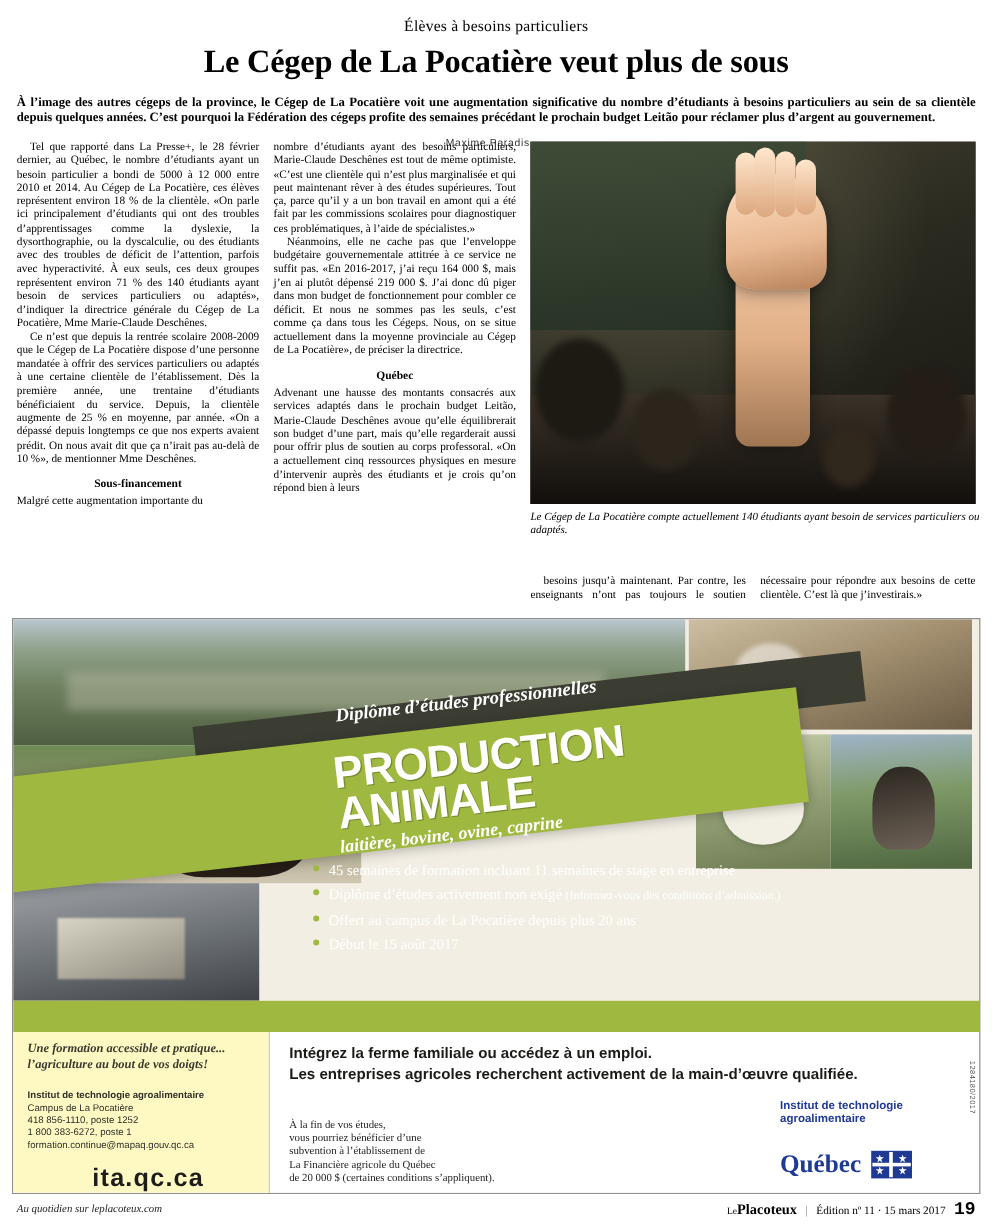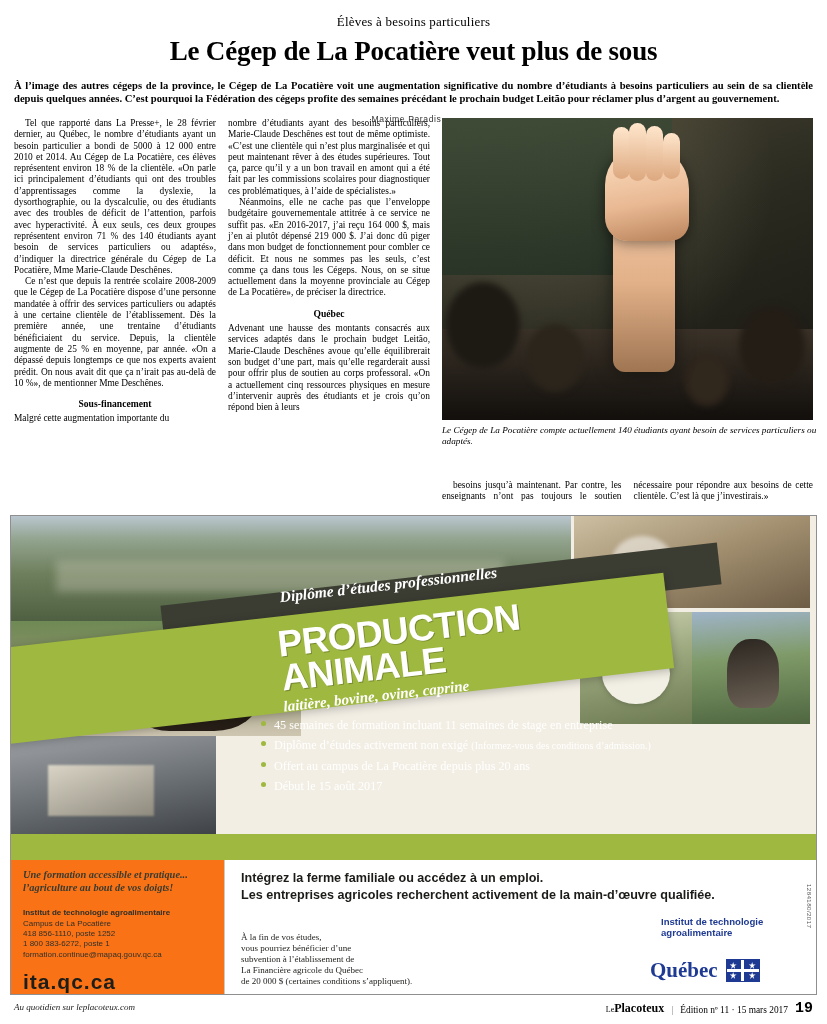--- a/index.html
+++ b/index.html
@@ -335,21 +335,21 @@
     margin-top: 40px;
   }
   .ad-bottom {
     position: absolute;
     left: 0; top: 344px; width: 100%; height: 135px;
     background: #ffffff;
   }
   .ad-left-col {
     position: absolute;
     left: 0; top: 0; width: 214px; height: 100%;
-    background: #f97316;
+    background: #fef9c3;
     border-right: 1px solid #cfcabb;
   }
   .ad-left-col .slogan {
     margin: 9px 10px 0 12px;
     font-family: "Liberation Serif", serif;
     font-style: italic;
     font-weight: bold;
     font-size: 10.4px;
     line-height: 12.6px;
     color: #3a3a2f;
@@ -362,20 +362,21 @@
     color: #2f2f2a;
   }
   .ad-left-col .addr .b { font-weight: bold; }
   .ad-left-col .site {
     margin: 10px 0 0 12px;
     font-family: "Liberation Sans", sans-serif;
     font-weight: bold;
     font-size: 21px;
     letter-spacing: 1px;
     color: #1d1d1a;
+    text-align: center;
   }
   .ad-right-col {
     position: absolute;
     left: 214px; top: 0; right: 4px; height: 100%;
   }
   .ad-right-col .lead {
     margin: 10px 14px 0 16px;
     font-family: "Liberation Sans", sans-serif;
     font-weight: bold;
     font-size: 12.6px;
@@ -412,21 +413,21 @@
     font-family: "Liberation Sans", sans-serif;
     color: #1f3a93;
     line-height: 13px;
   }
   .logo-csd .l1 { font-size: 10.5px; }
   .logo-csd .l2 { font-size: 14.5px; font-weight: bold; letter-spacing: .4px; }
   .logo-ita {
     position: absolute; left: 175px; top: 0;
     font-family: "Liberation Sans", sans-serif;
     color: #1f3a93; font-weight: bold;
-    font-size: 9.6px; line-height: 11.4px; margin-left: 11px;
+    font-size: 9.6px; line-height: 11.4px;
   }
   .logo-qc {
     position: absolute; left: 175px; top: 42px;
     display: flex; align-items: center;
   }
   .logo-qc .qtxt {
     font-family: "Liberation Serif", serif;
     font-weight: bold; font-size: 21px; color: #1f3a93;
   }
   .logo-qc .flag {

